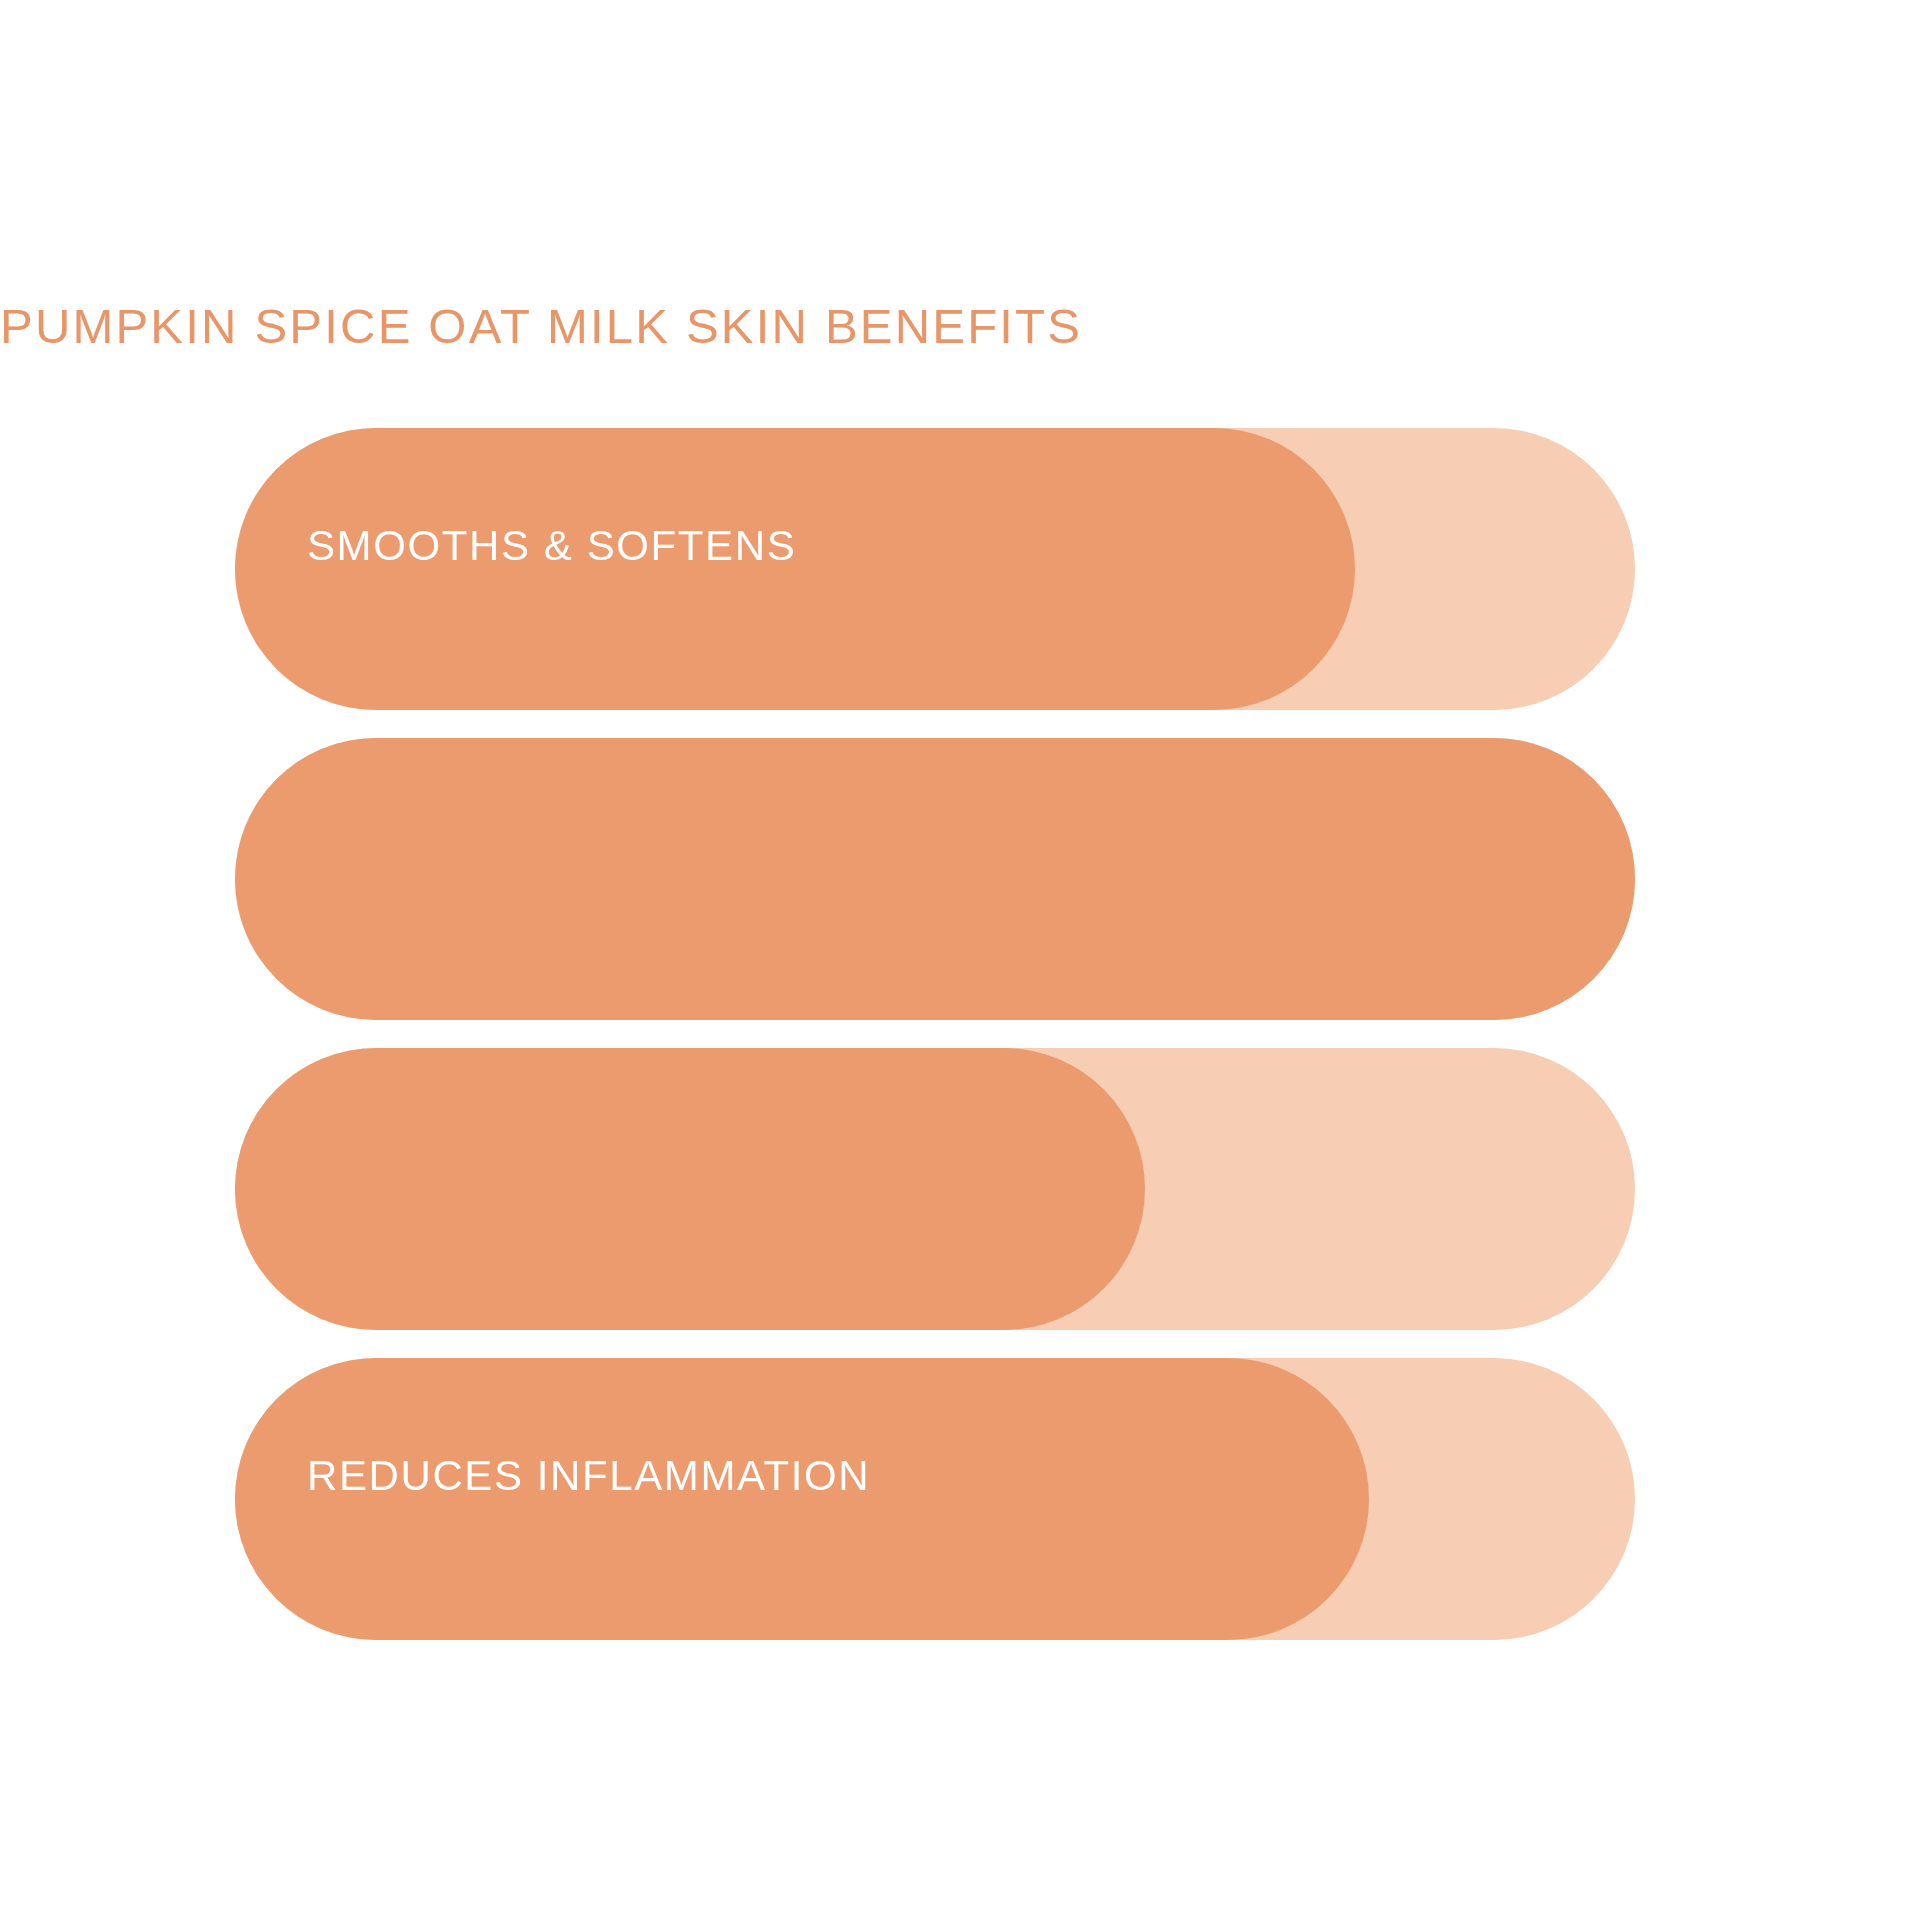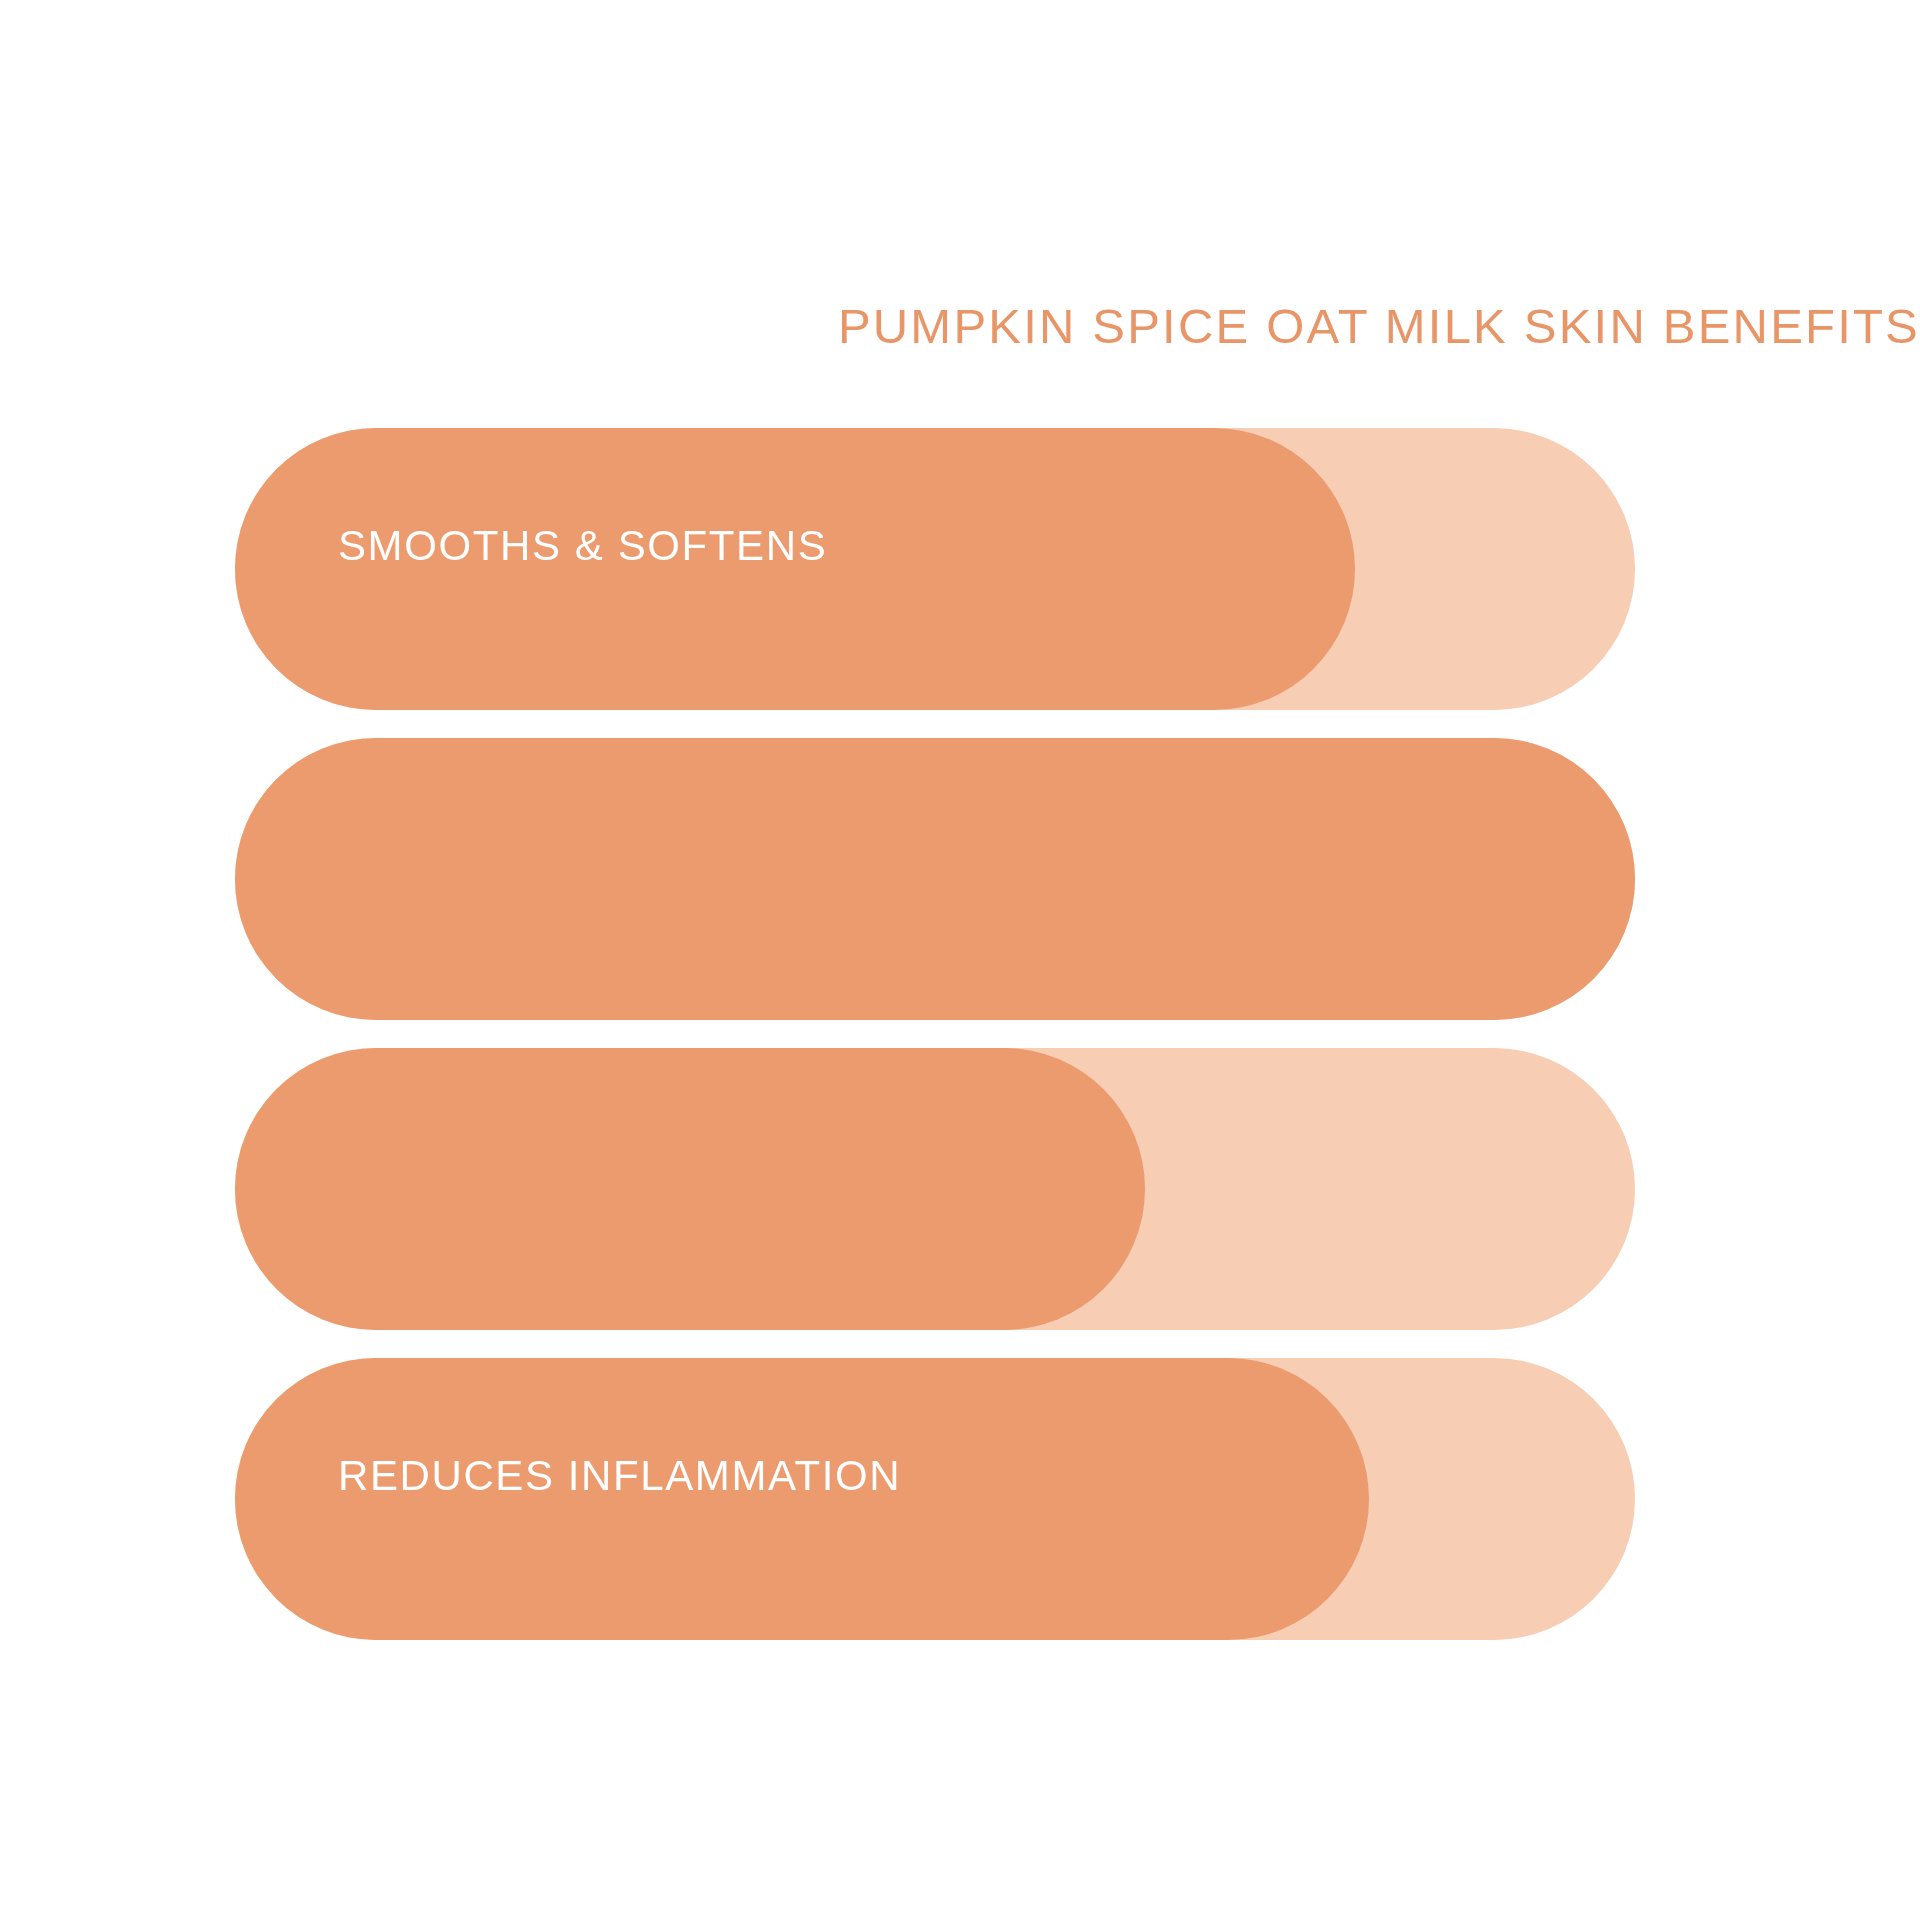--- a/index.html
+++ b/index.html
@@ -21,21 +21,21 @@
     background: #ffffff;
     box-sizing: border-box;
   }
 
   
   #chart-title {
     position: absolute;
     left: 0;
     top: 296px;
     width: 1920px;
-    text-align: right;
+    text-align: left;
     font-size: 49px;
     line-height: 60px;
     letter-spacing: 2.2px;
     font-weight: 400;
     color: #E89568;
     white-space: nowrap;
     text-transform: uppercase;
   }
 
   
@@ -84,21 +84,20 @@
     height: 236px;
     display: flex;
     align-items: center;
     color: #FFFFFF;
     font-size: 42px;
     letter-spacing: 1.6px;
     font-weight: 400;
     white-space: nowrap;
     text-transform: uppercase;
     pointer-events: none;
-    margin-left: 31px;
   }
 </style>
 </head>
 <body style="background: rgb(255, 255, 255);">
 
 <div id="canvas">
 
   <div id="chart-title" style="color: rgb(232, 149, 104);">PUMPKIN SPICE OAT MILK SKIN BENEFITS</div>
 
   <div id="bars">

